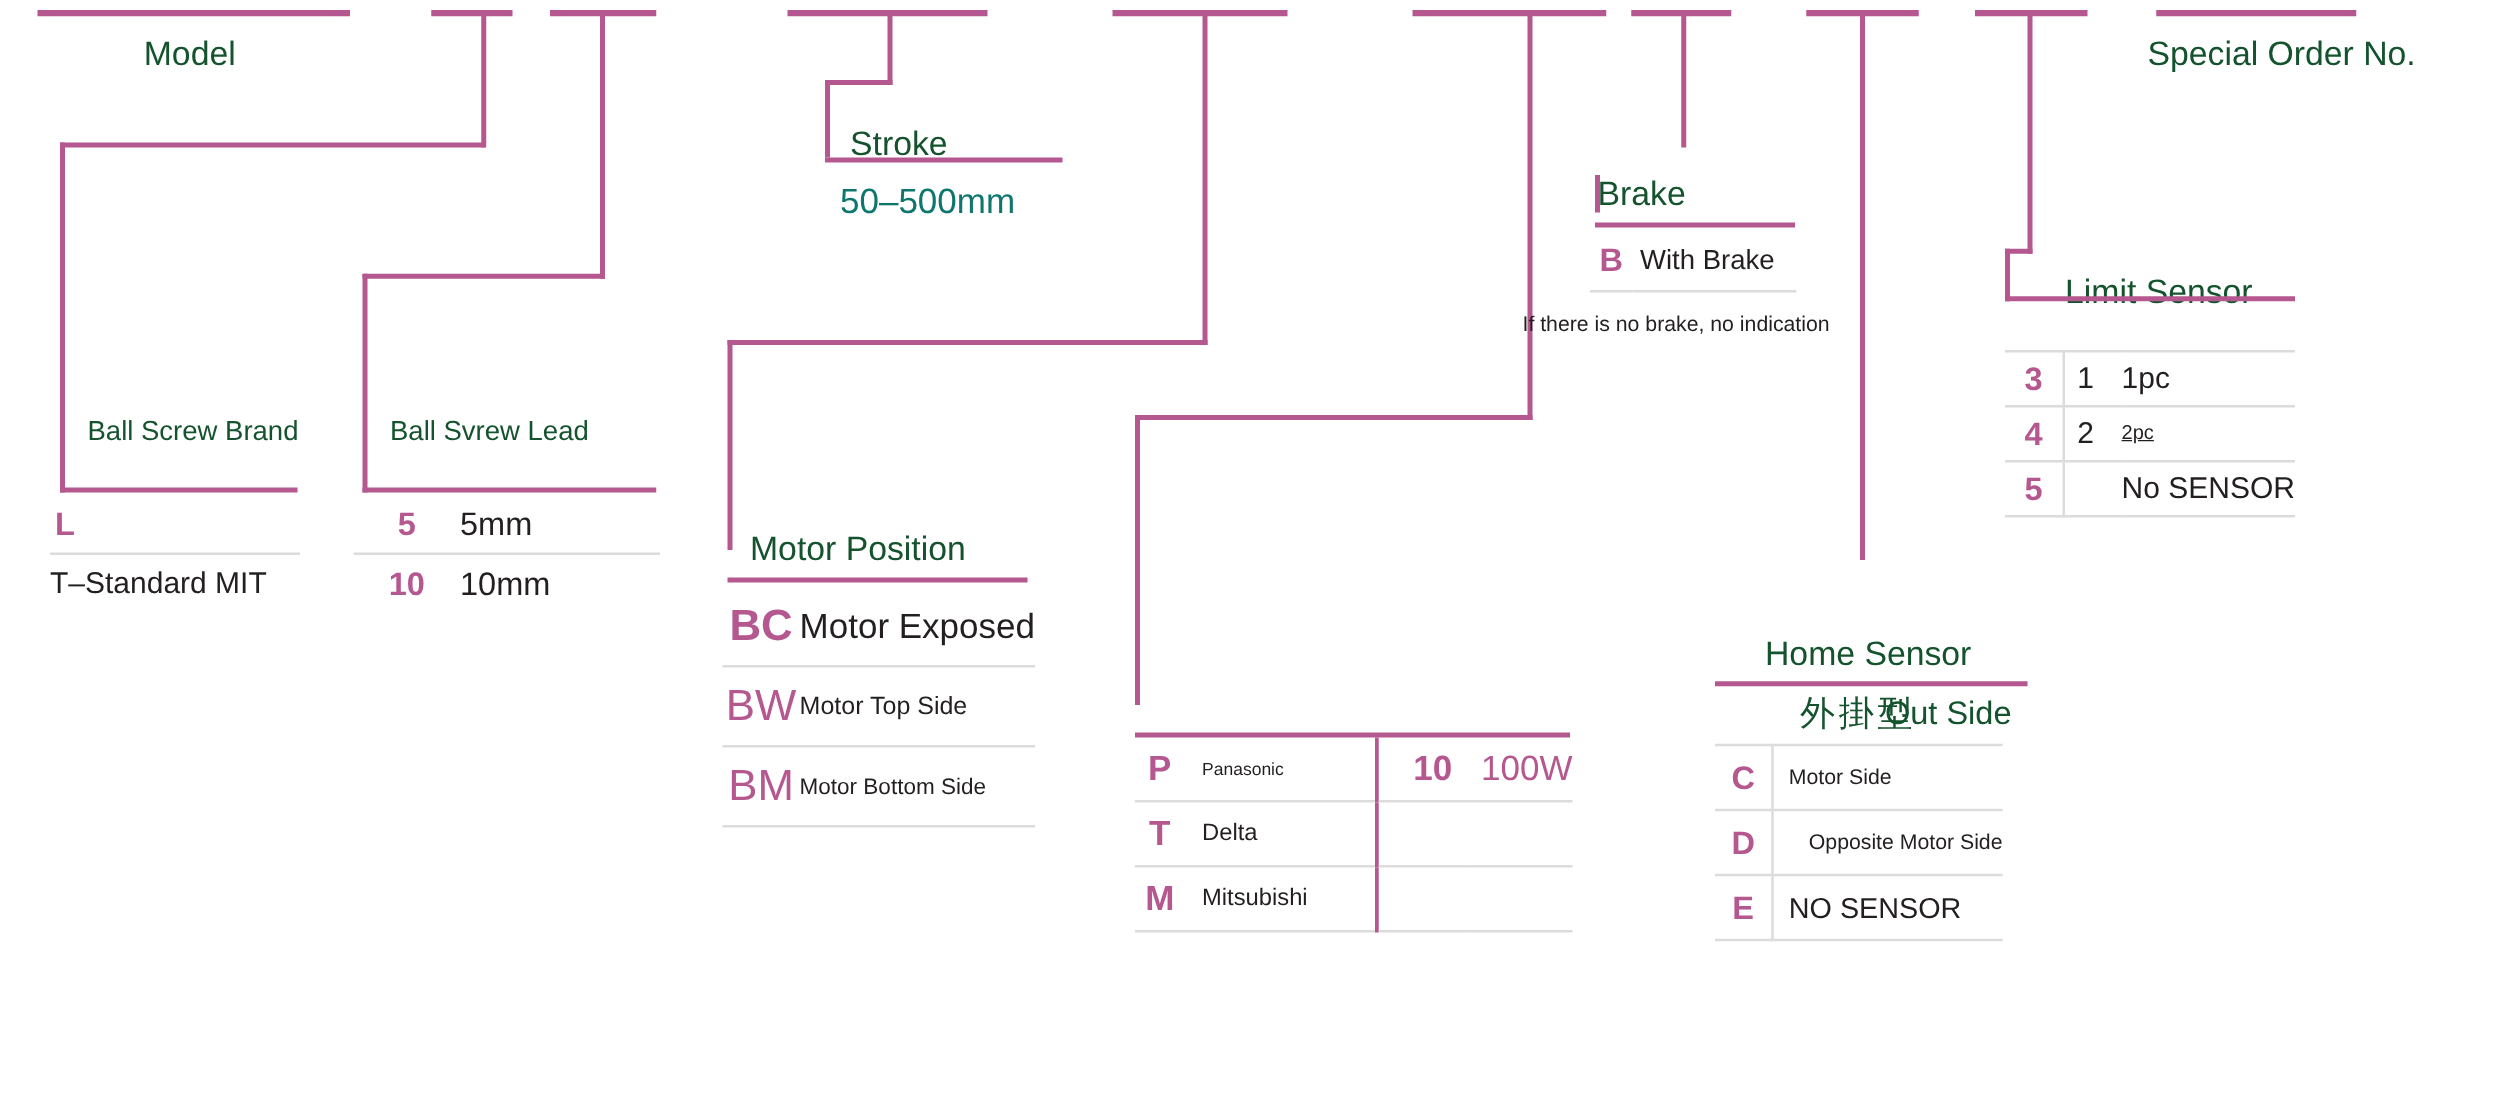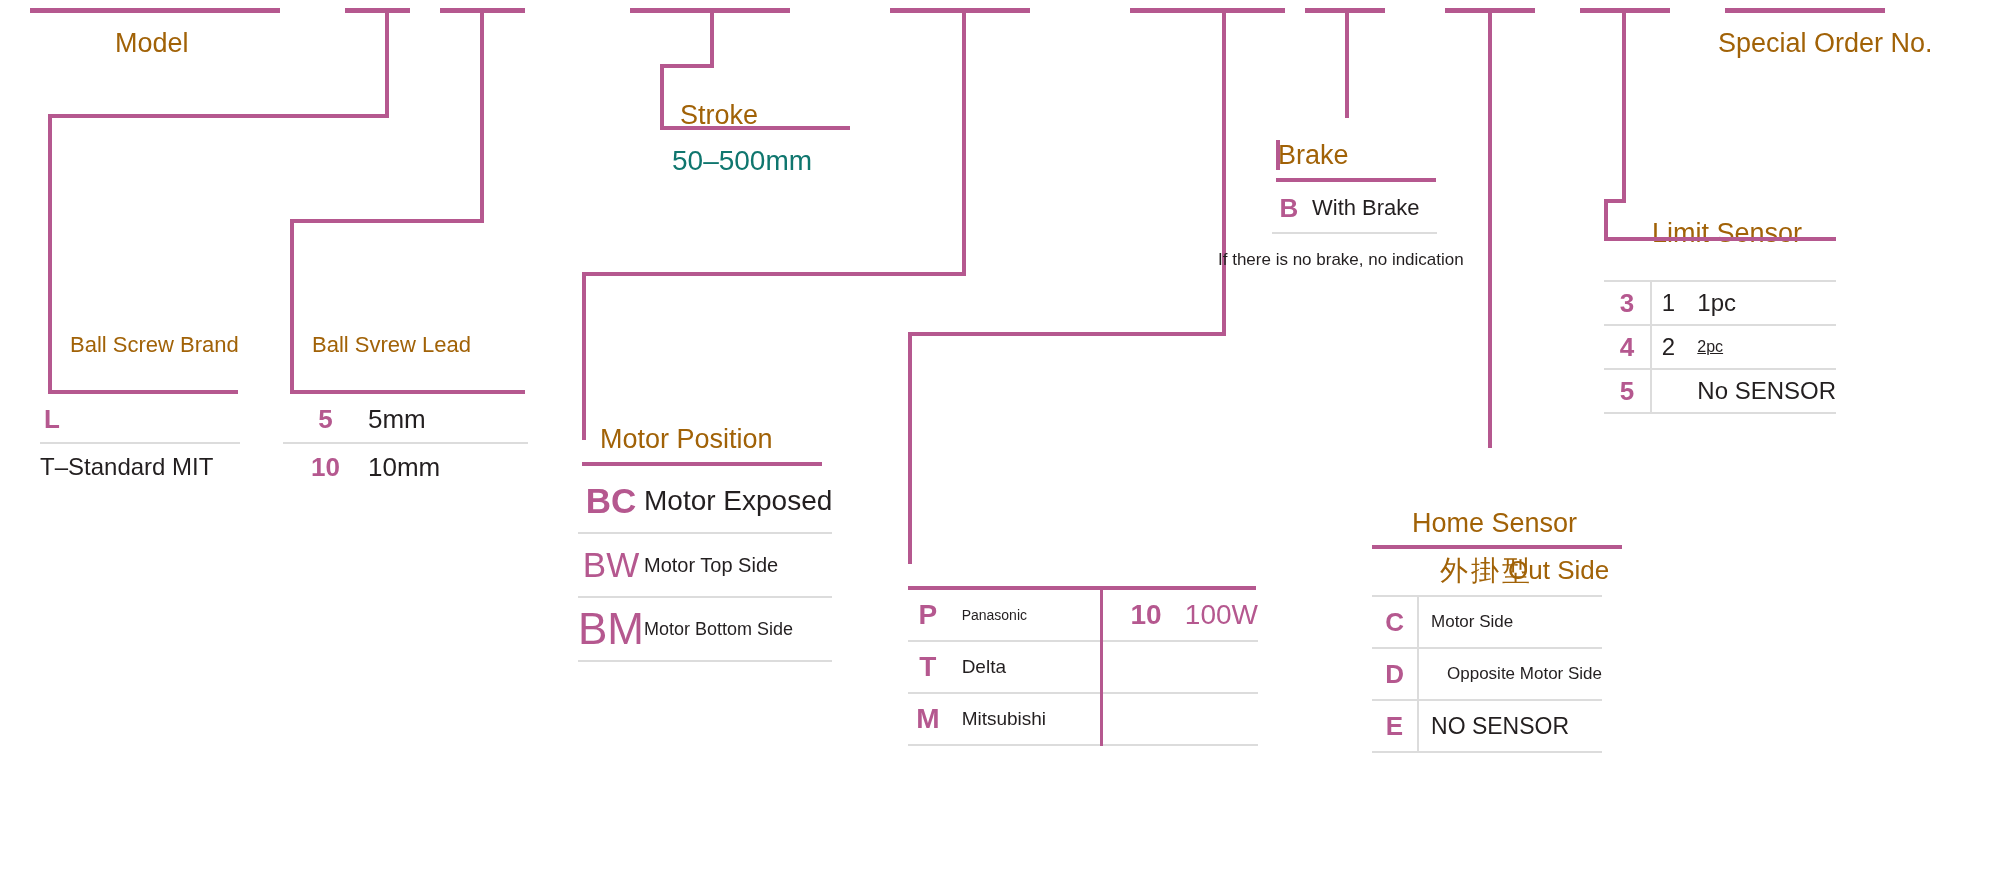--- a/index.html
+++ b/index.html
@@ -22,21 +22,21 @@
     position: absolute;
     background: #b5588f;
   }
   .hbar { height: 5px; }
   .vbar { width: 4px; }
   .hline { height: 4px; }
 
   
   .title {
     position: absolute;
-    color: #a16207;
+    color: #14532d;
     white-space: nowrap;
     font-weight: 400;
   }
   .t-lg  { font-size: 27px; }
   .t-sm  { font-size: 22px; }
 
   
   .tbl {
     position: absolute;
     border-collapse: collapse;
@@ -164,21 +164,21 @@
     <tbody>
       <tr class="rule-b">
         <td class="code" style="font-size:35px; height:62px; width:72px;">BC</td>
         <td class="desc" style="font-size:28px; height:62px;">Motor Exposed</td>
       </tr>
       <tr class="rule-b">
         <td class="code-lt" style="font-size:35px; height:62px;">BW</td>
         <td class="desc" style="font-size:20px; height:62px;">Motor Top Side</td>
       </tr>
       <tr class="rule-b">
-        <td class="code-lt" style="font-size:44px; height:62px;">BM</td>
+        <td class="code-lt" style="font-size:35px; height:62px;">BM</td>
         <td class="desc" style="font-size:18px; height:62px;">Motor Bottom Side</td>
       </tr>
     </tbody>
   </table>
 
   <div class="seg hline" style="left:908px; top:586px; width:348px;"></div>
 
   <table class="tbl" style="left:908px; top:590px; width:350px;">
     <tbody>
       <tr class="rule-b">

